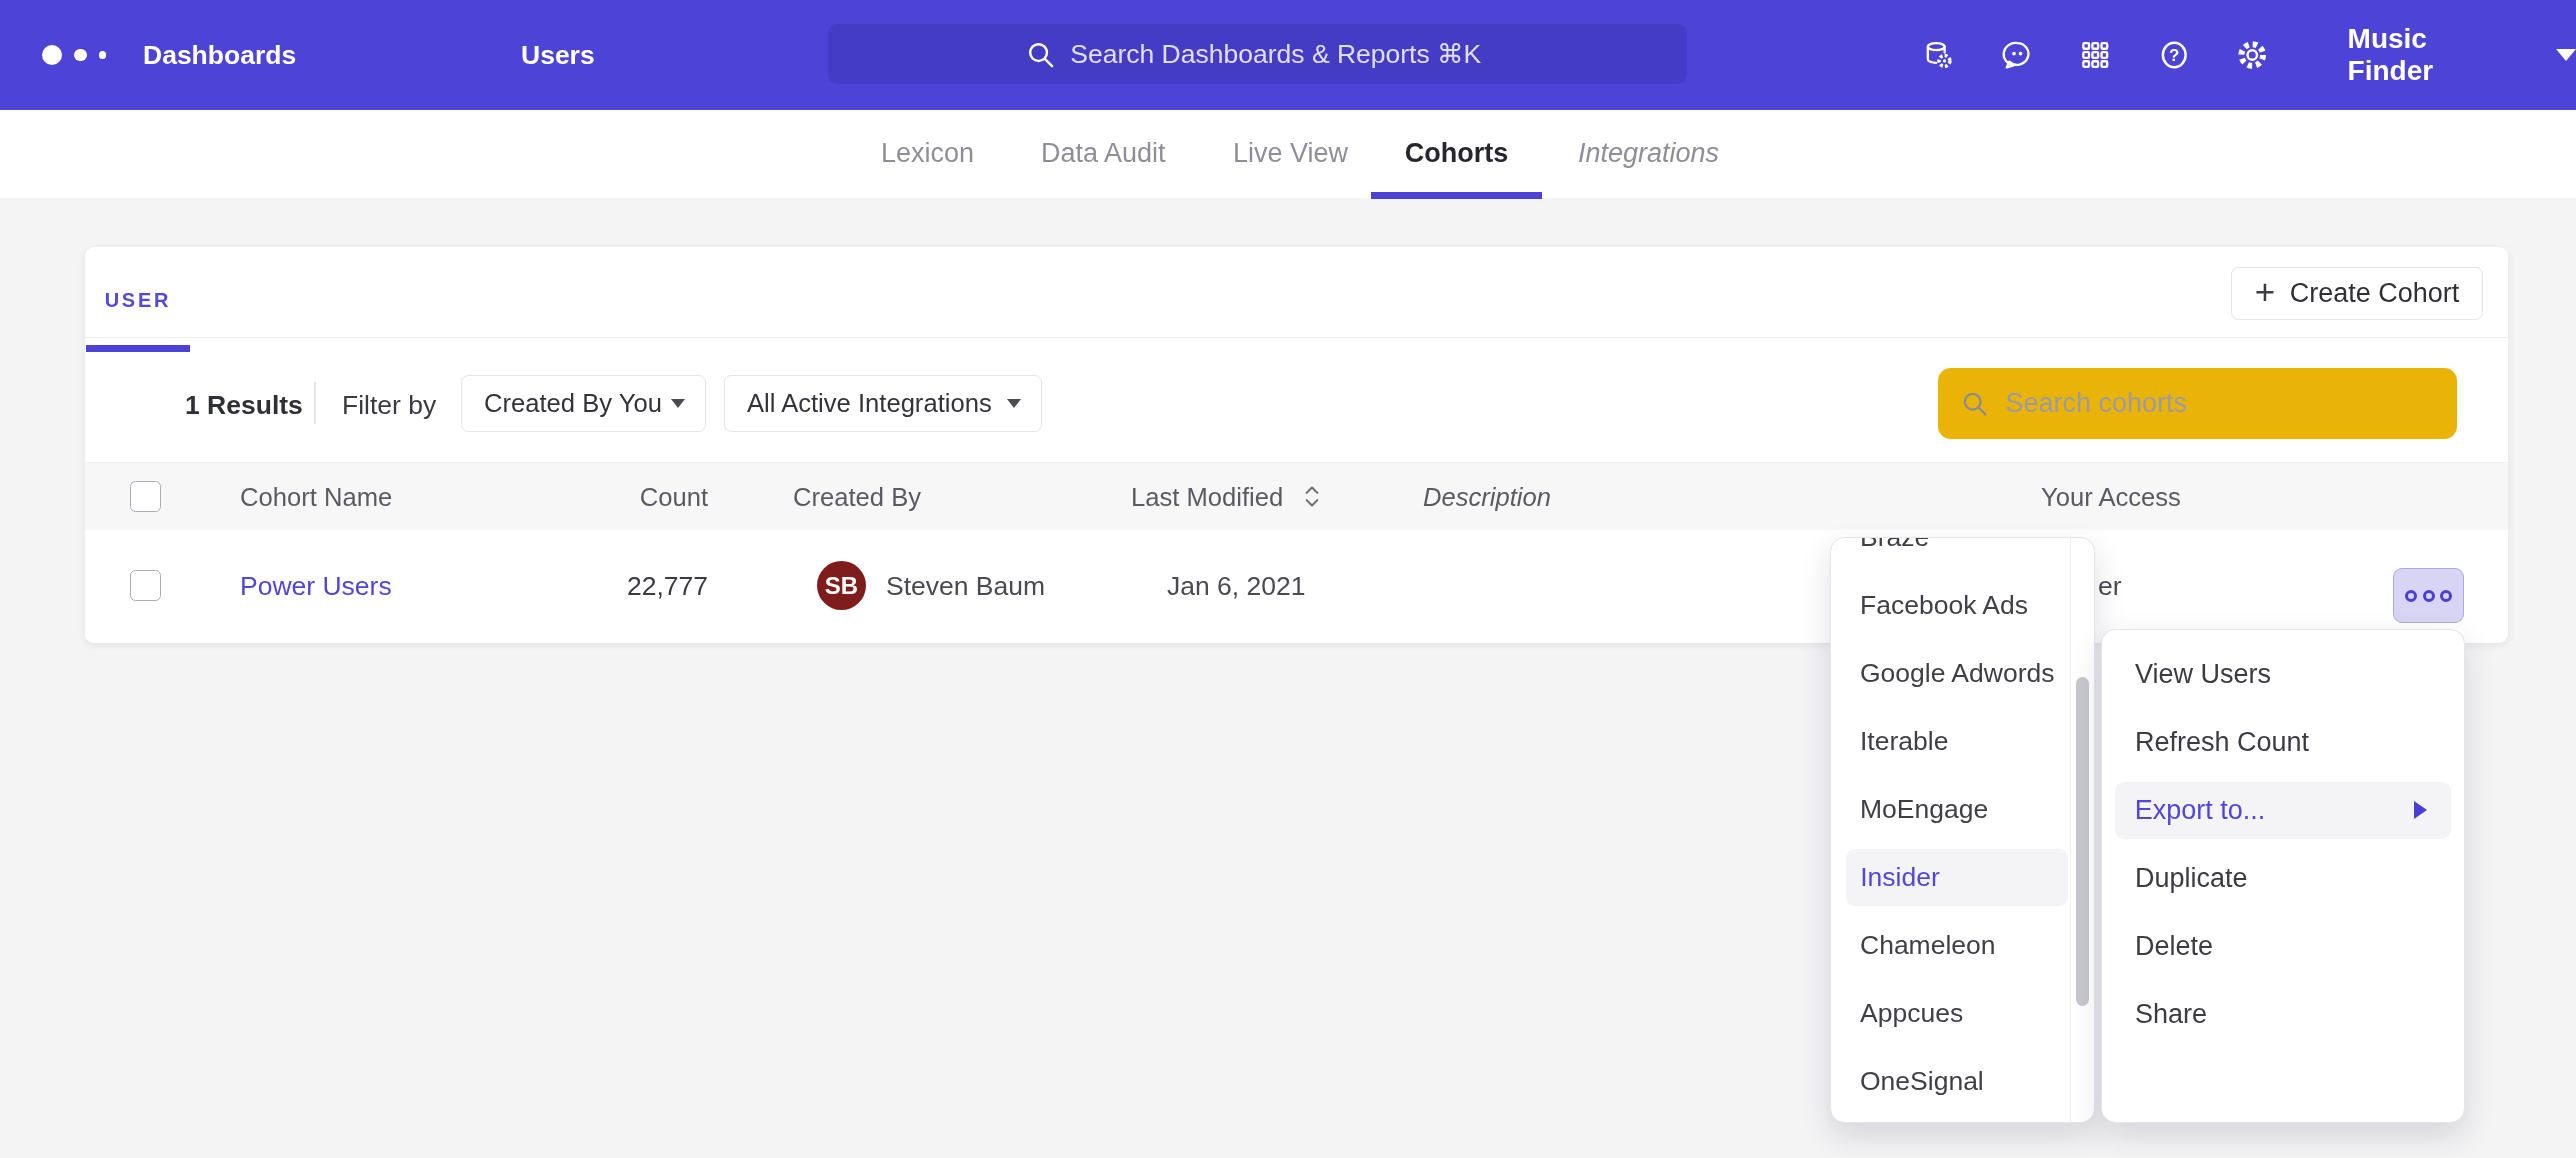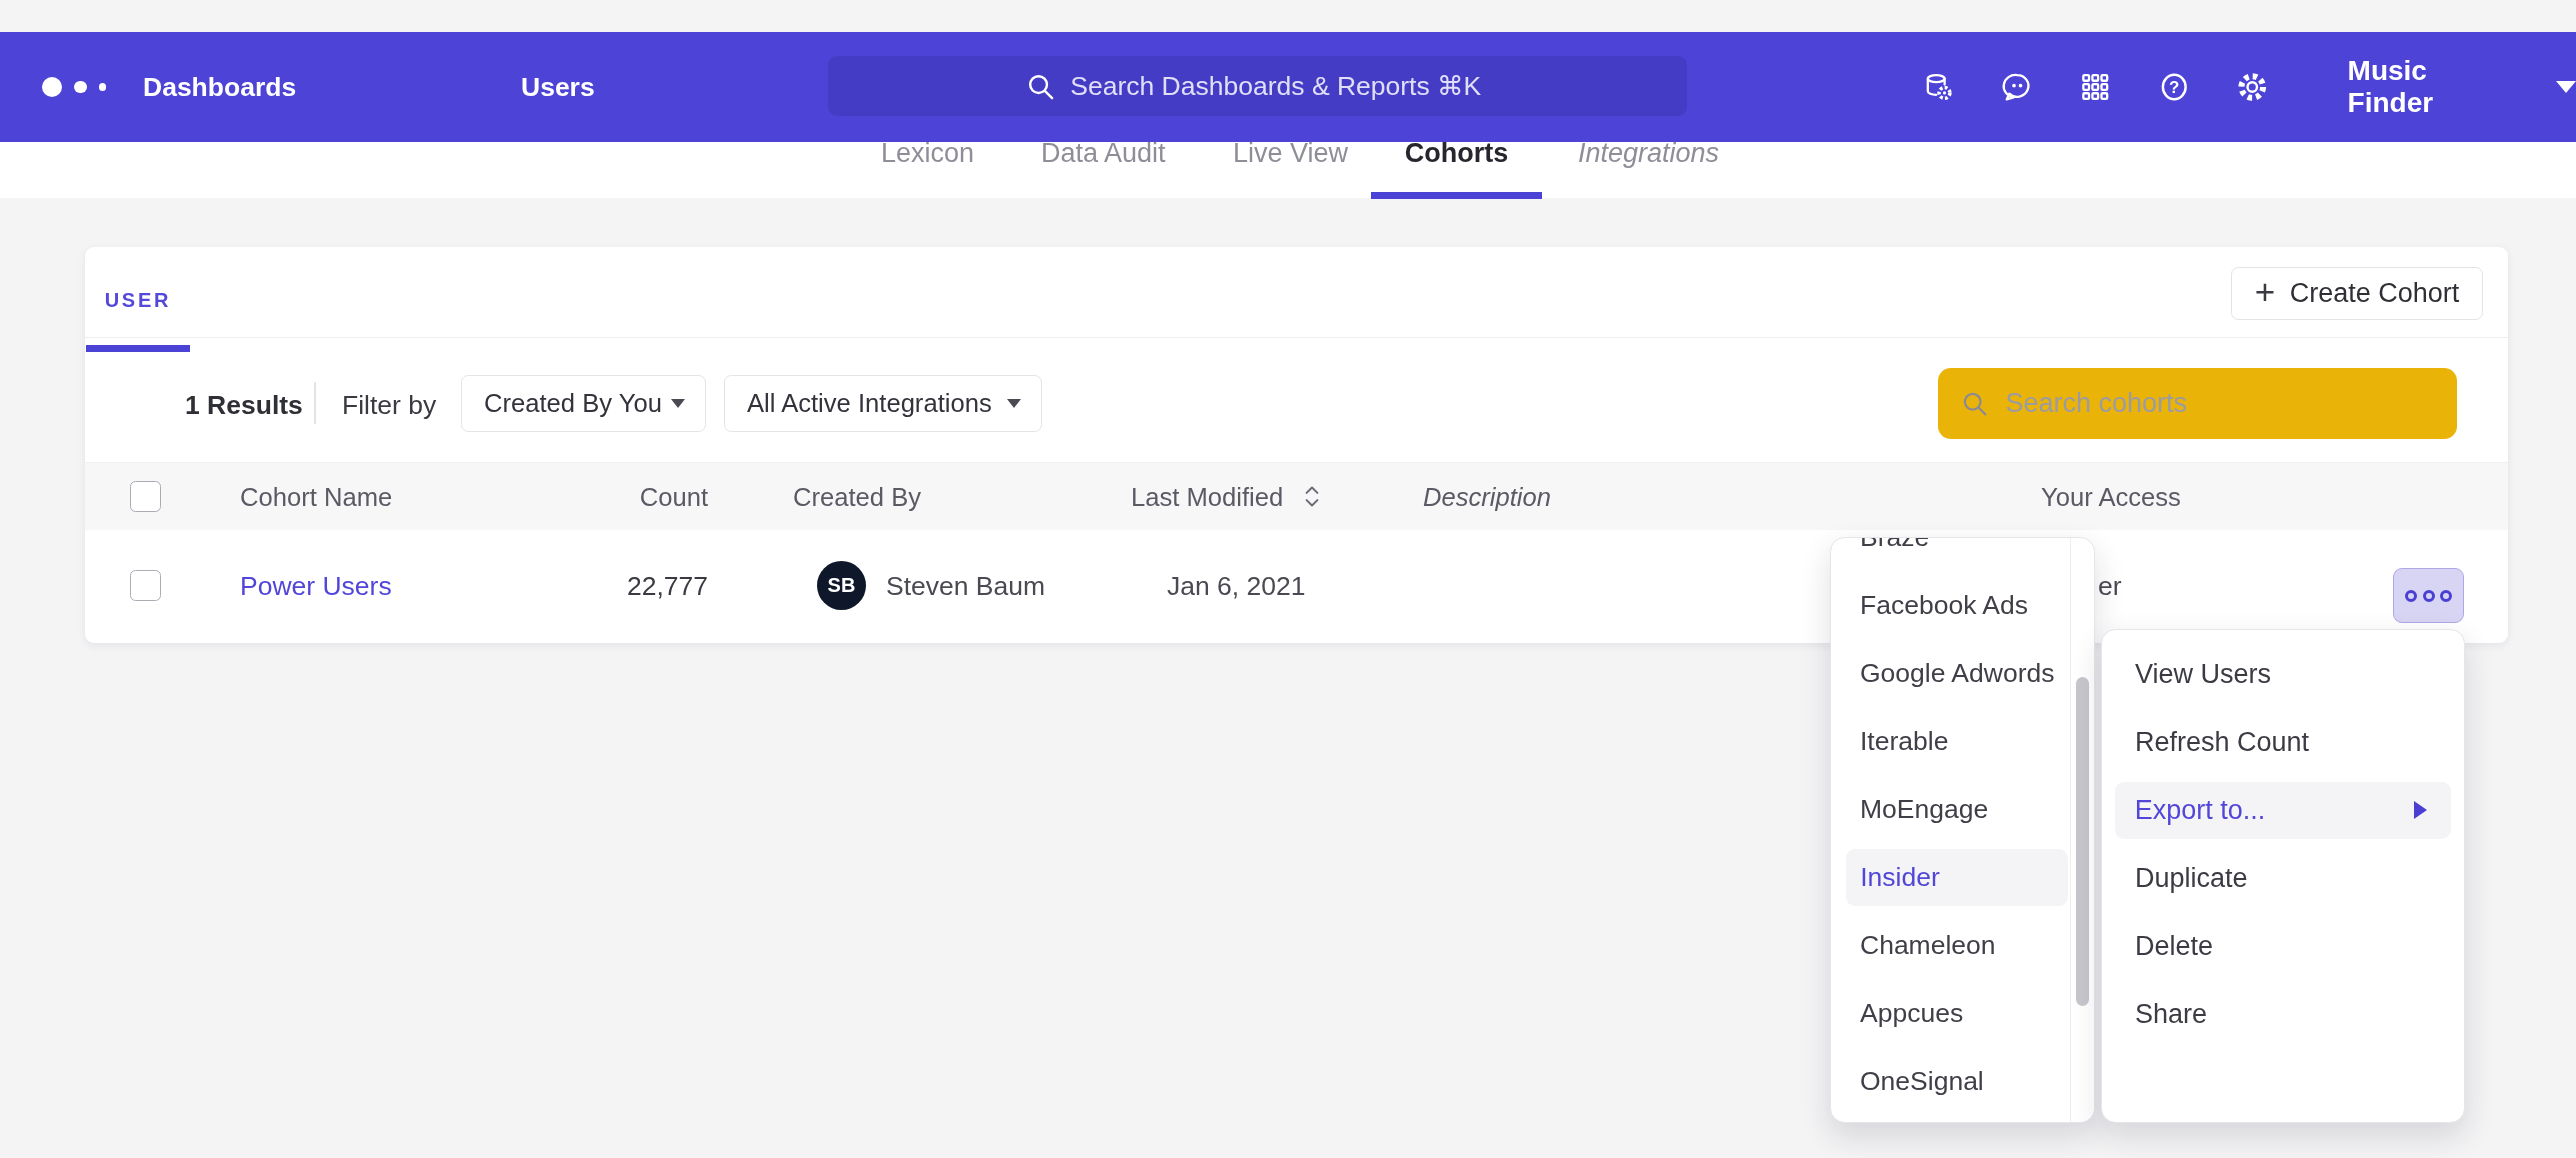--- a/index.html
+++ b/index.html
@@ -1,20 +1,20 @@
 <!DOCTYPE html>
 <html style="font-size:14.6px"><head>
 <meta charset="utf-8">
 <style>
   * { margin:0; padding:0; box-sizing:border-box; }
   html,body { width:2576px; height:1158px; overflow:hidden; }
   body { font-family:"Liberation Sans", sans-serif; background:#F4F4F5; position:relative; }
 
   
-  .topbar { position:absolute; left:0; top:0; width:2576px; height:110px; background:#4D43D7; z-index:30;margin-top:32px; }
+  .topbar { position:absolute; left:0; top:0; width:2576px; height:110px; background:#4D43D7; z-index:30; }
   .logo { position:absolute; left:42px; top:0; height:110px; display:flex; align-items:center; gap:12px; }
   .logo .d1 { width:20px; height:20px; border-radius:50%; background:#fff; }
   .logo .d2 { width:12.8px; height:12.8px; border-radius:50%; background:#fff; }
   .logo .d3 { width:7.3px;  height:7.3px;  border-radius:50%; background:#fff; }
   .topnav-item { position:absolute; top:0; height:110px; line-height:110px; color:#FFFFFF; font-size:26.5px; font-weight:600; cursor:pointer; display:flex; align-items:center; gap:14.6px; }
   .caret-down { width:0; height:0; border-left:9px solid transparent; border-right:9px solid transparent; border-top:11px solid #FFFFFF; }
   .caret-down.small { border-left-width:7.3px; border-right-width:7.3px; border-top-width:9px; border-top-color:#4A4A52; }
   .top-search { position:absolute; left:828px; top:24px; width:859px; height:60px; background:#453CC5; border-radius:9px; display:flex; align-items:center; justify-content:center; gap:14.6px; }
   .top-search input { background:transparent; border:none; outline:none; color:#E9E8FB; font-size:26.5px; width:420px; font-family:"Liberation Sans",sans-serif; }
   .top-search input::placeholder { color:#E9E8FB; opacity:.95; }
@@ -49,21 +49,21 @@
   .search-pill input { background:transparent; border:none; outline:none; font-size:27px; color:#55555E; width:402px; font-family:"Liberation Sans",sans-serif; }
   .search-pill input::placeholder { color:#9B9BA4; }
 
   .thead { position:absolute; left:0; top:215px; width:100%; height:69px; background:#F7F7F8; border-top:0.9px solid #F0F0F3; }
   .th { position:absolute; top:0; height:69px; line-height:69px; font-size:25.6px; font-weight:500; color:#5A5A64; }
   .trow { position:absolute; left:0; top:283px; width:100%; height:112px; background:#fff; border-radius:0 0 9px 9px; }
   .td { position:absolute; top:0; height:112px; line-height:112px; font-size:26.5px; color:#4A4A52; }
   .checkbox { position:absolute; width:31px; height:31px; border:1.8px solid #ABABB4; border-radius:5.5px; background:#fff; cursor:pointer; }
   .num-right { text-align:right; width:185px; left:438px; }
   .link { color:#5246D9; font-weight:500; cursor:pointer; }
-  .avatar { position:absolute; left:732px; top:31px; width:49px; height:49px; border-radius:50%; background:#0f172a; color:#FFFFFF; font-size:20px; font-weight:600; display:flex; align-items:center; justify-content:center; }
+  .avatar { position:absolute; left:732px; top:31px; width:49px; height:49px; border-radius:50%; background:#7f1d1d; color:#FFFFFF; font-size:24px; font-weight:600; display:flex; align-items:center; justify-content:center; }
   .sort-icon { display:inline-block; vertical-align:middle; margin-left:12.8px; margin-top:-5.5px; }
   .more-btn { position:absolute; left:2308px; top:38px; width:71px; height:55px; background:#D8D5F4; border:1.8px solid #ADA7E8; border-radius:9px; display:flex; align-items:center; justify-content:center; gap:5.5px; cursor:pointer; }
   .more-btn .ring { width:12px; height:12px; border:3.7px solid #4A3FD2; border-radius:50%; }
 
   
   .menu { position:absolute; background:#FFFFFF; border:0.9px solid #E5E5EA; border-radius:14.6px; box-shadow:0 12.8px 31px rgba(30,30,60,0.14); z-index:50; }
   .export-submenu { left:1830px; top:537px; width:265px; height:586px; overflow:hidden; }
   .export-submenu .list { margin-top:-35px; padding-right:24px; }
   .export-submenu .mi { height:68px; display:flex; align-items:center; padding-left:29px; font-size:26.5px; color:#3F3F47; cursor:pointer; }
   .export-submenu .mi.hl { height:57px; margin:5.5px 1.8px 5.5px 14.6px; padding-left:14.6px; border-radius:9px; background:#F4F4F6; color:#5246D9; }

